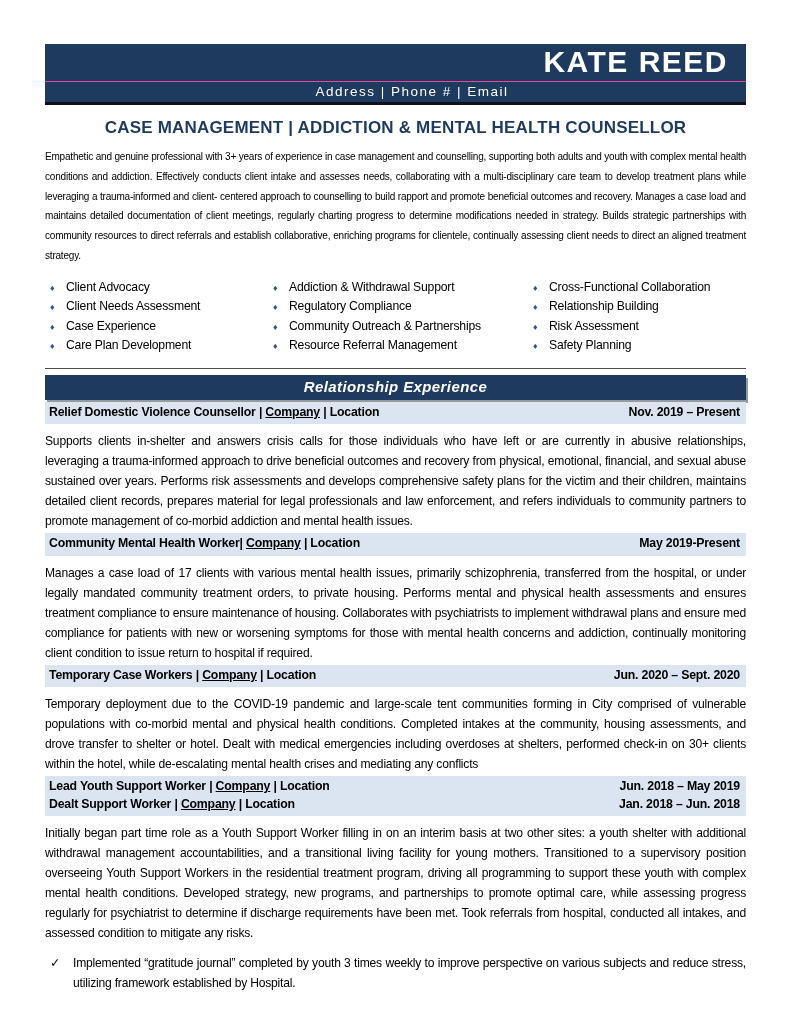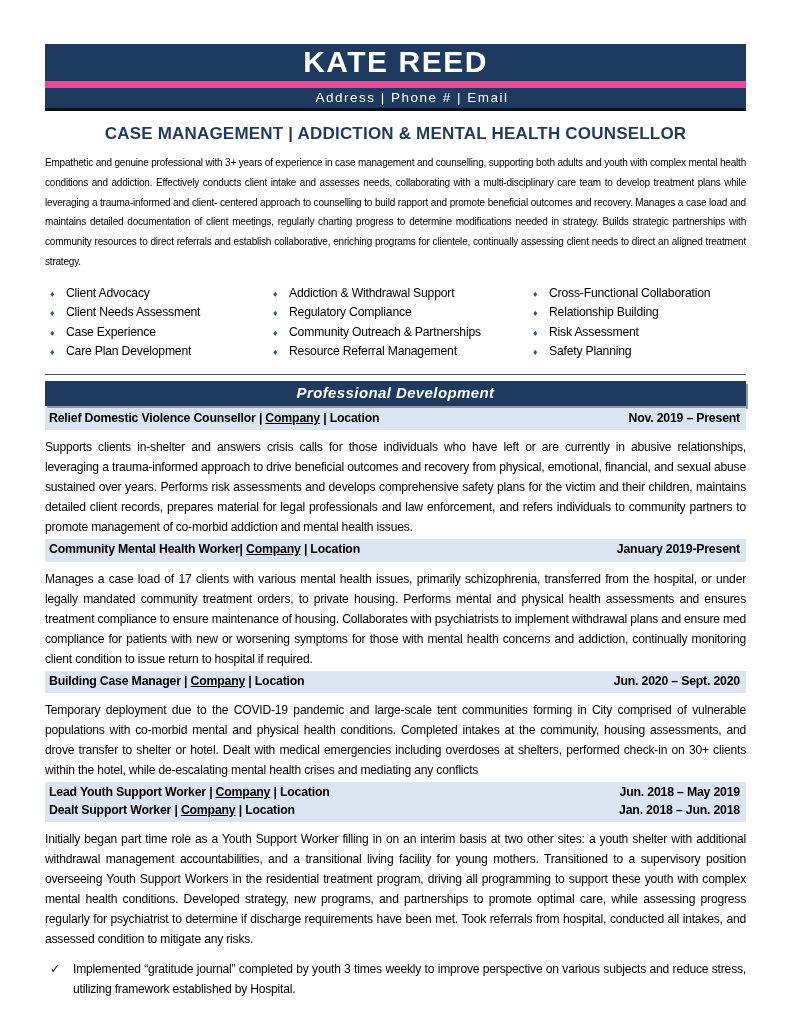--- a/index.html
+++ b/index.html
@@ -4,23 +4,23 @@
 <style>
   html,body{margin:0;padding:0;}
   body{
     width:791px;height:1024px;background:#ffffff;color:#000;
     font-family:"Liberation Sans","DejaVu Sans",sans-serif;
     -webkit-font-smoothing:antialiased;
   }
   .page{padding:44px 45px 0 45px;box-sizing:border-box;}
 
   
-  .name-band{background:#1e3a5f;text-align:center;padding:2px 1px 3px;}
+  .name-band{background:#1e3a5f;text-align:right;padding:2px 18px 3px;}
   .name{color:#fff;font-size:30px;font-weight:700;letter-spacing:1.5px;line-height:32px;}
-  .contact-band{background:#1e3a5f;border-top:7px solid #ec4899;border-bottom:3px solid #101018;text-align:center;padding-left:33px;}
+  .contact-band{background:#1e3a5f;border-top:1px solid #ec4899;border-bottom:3px solid #101018;text-align:center;padding-left:33px;}
   .contact{color:#fff;font-size:13.5px;letter-spacing:1.5px;line-height:19px;padding-bottom:1px;}
 
   
   .doc-title{color:#1e3a5f;text-align:center;font-size:17px;font-weight:700;margin:13px 0 9px;letter-spacing:.2px;}
   .summary{font-size:10px;line-height:19.8px;text-align:justify;margin:0 0 10px;letter-spacing:-.2px;}
 
   
   .skills{display:grid;grid-template-columns:223px 260px 1fr;padding:2px 0 12px;border-bottom:1px solid #4d4d4d;}
   .skill-col{display:flex;flex-direction:column;}
   .skill-item{display:flex;align-items:baseline;font-size:12.2px;line-height:18.5px;letter-spacing:-.2px;}
@@ -114,46 +114,46 @@
           <span class="diamond">♦</span>
           <span>Risk Assessment</span>
         </div>
       <div class="skill-item">
           <span class="diamond">♦</span>
           <span>Safety Planning</span>
         </div>
     </div>
   </div>
 
-  <div class="section-banner">Professional Development</div>
+  <div class="section-banner">Relationship Experience</div>
 
   <section class="job">
     <div class="job-band">
       <div class="job-line">
         <div class="job-left"><span class="role">Relief Domestic Violence Counsellor</span><span class="sep"> | </span><span class="company">Company</span><span class="sep"> | </span><span class="location">Location</span></div>
         <div class="job-dates">Nov. 2019 – Present</div>
       </div>
     </div>
     <p class="job-body">Supports clients in-shelter and answers crisis calls for those individuals who have left or are currently in abusive relationships, leveraging a trauma-informed approach to drive beneficial outcomes and recovery from physical, emotional, financial, and sexual abuse sustained over years. Performs risk assessments and develops comprehensive safety plans for the victim and their children, maintains detailed client records, prepares material for legal professionals and law enforcement, and refers individuals to community partners to promote management of co-morbid addiction and mental health issues.</p>
   </section>
 
   <section class="job">
     <div class="job-band">
       <div class="job-line">
         <div class="job-left"><span class="role">Community Mental Health Worker</span><span class="sep">| </span><span class="company">Company</span><span class="sep"> | </span><span class="location">Location</span></div>
-        <div class="job-dates">January 2019-Present</div>
+        <div class="job-dates">May 2019-Present</div>
       </div>
     </div>
     <p class="job-body">Manages a case load of 17 clients with various mental health issues, primarily schizophrenia, transferred from the hospital, or under legally mandated community treatment orders, to private housing. Performs mental and physical health assessments and ensures treatment compliance to ensure maintenance of housing. Collaborates with psychiatrists to implement withdrawal plans and ensure med compliance for patients with new or worsening symptoms for those with mental health concerns and addiction, continually monitoring client condition to issue return to hospital if required.</p>
   </section>
 
   <section class="job">
     <div class="job-band">
       <div class="job-line">
-        <div class="job-left"><span class="role">Building Case Manager</span><span class="sep"> | </span><span class="company">Company</span><span class="sep"> | </span><span class="location">Location</span></div>
+        <div class="job-left"><span class="role">Temporary Case Workers</span><span class="sep"> | </span><span class="company">Company</span><span class="sep"> | </span><span class="location">Location</span></div>
         <div class="job-dates">Jun. 2020 – Sept. 2020</div>
       </div>
     </div>
     <p class="job-body">Temporary deployment due to the COVID-19 pandemic and large-scale tent communities forming in City comprised of vulnerable populations with co-morbid mental and physical health conditions. Completed intakes at the community, housing assessments, and drove transfer to shelter or hotel. Dealt with medical emergencies including overdoses at shelters, performed check-in on 30+ clients within the hotel, while de-escalating mental health crises and mediating any conflicts</p>
   </section>
 
   <section class="job">
     <div class="job-band">
       <div class="job-line">
         <div class="job-left"><span class="role">Lead Youth Support Worker</span><span class="sep"> | </span><span class="company">Company</span><span class="sep"> | </span><span class="location">Location</span></div>

